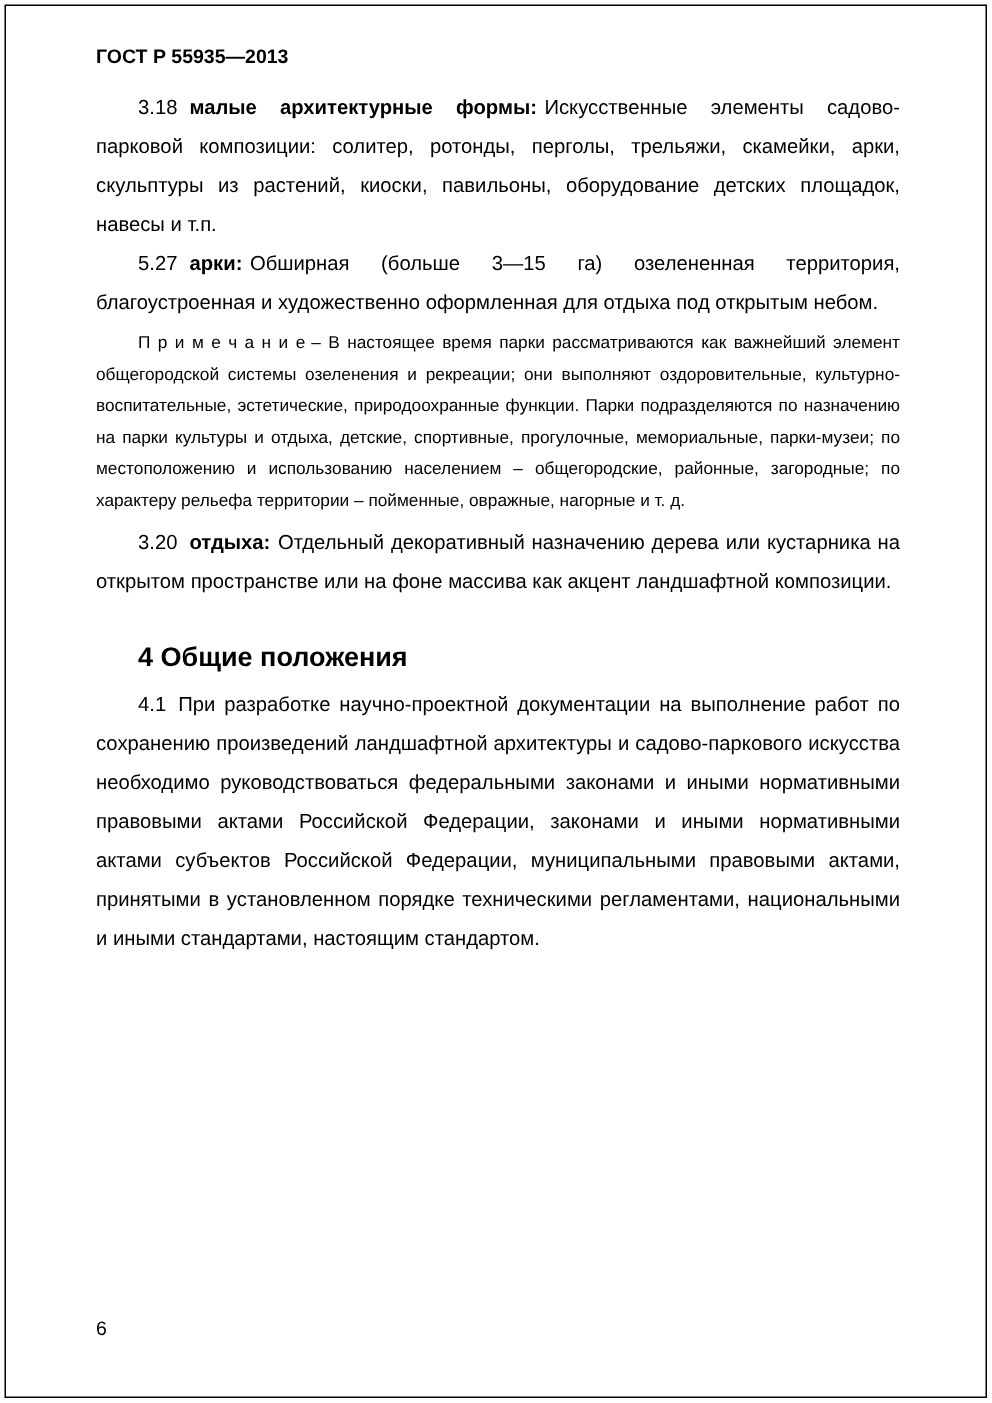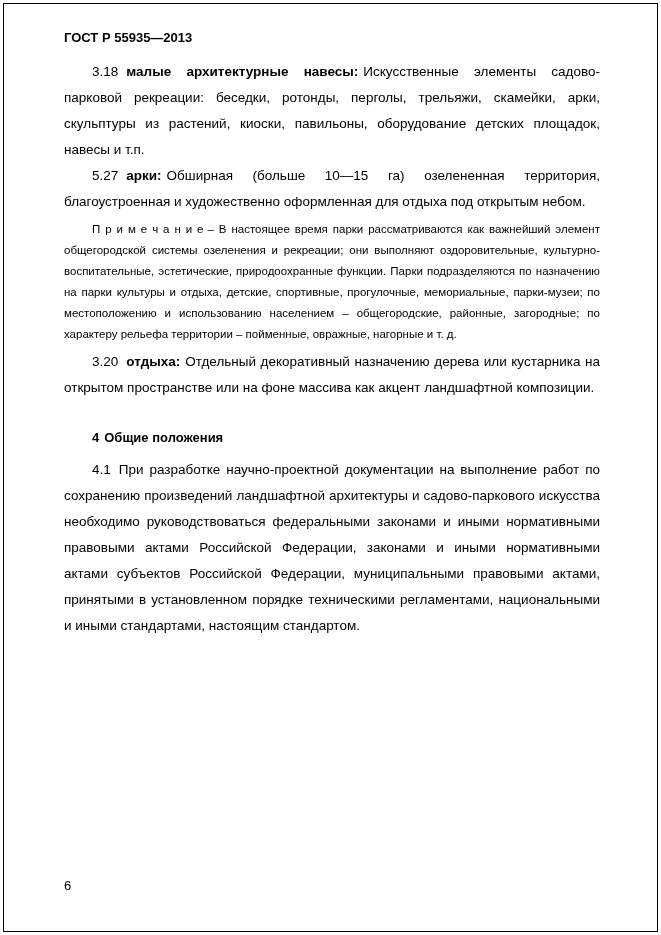--- a/index.html
+++ b/index.html
@@ -46,21 +46,21 @@
     margin: 4px 0;
     font-size: 11.5px;
     line-height: 21px;
     text-align: justify;
     text-indent: 28px;
   }
   .note-label {
     margin-right: 4px;
   }
   h2.section-heading {
-    font-size: 13px;
+    font-size: 18px;
     font-weight: bold;
     line-height: 26px;
     margin: 24px 0 6px 0;
     text-indent: 28px;
   }
   .heading-num {
     margin-right: 5px;
   }
   p.justify-last {
     text-align-last: justify;
@@ -74,23 +74,23 @@
 </style>
 </head>
 <body>
 
 <div class="sheet">
 
   <div class="doc-header">ГОСТ Р 55935—2013</div>
 
   <div class="body-text">
 
-    <p class="para"><span class="pnum">3.18</span><span class="term">малые архитектурные навесы:</span><span>Искусственные элементы садово-парковой рекреации: беседки, ротонды, перголы, трельяжи, скамейки, арки, скульптуры из растений, киоски, павильоны, оборудование детских площадок, навесы и т.п.</span></p>
+    <p class="para"><span class="pnum">3.18</span><span class="term">малые архитектурные формы:</span><span>Искусственные элементы садово-парковой композиции: солитер, ротонды, перголы, трельяжи, скамейки, арки, скульптуры из растений, киоски, павильоны, оборудование детских площадок, навесы и т.п.</span></p>
 
-    <p class="para"><span class="pnum">5.27</span><span class="term">арки:</span><span>Обширная (больше 10—15 га) озелененная территория, благоустроенная и художественно оформленная для отдыха под открытым небом.</span></p>
+    <p class="para"><span class="pnum">5.27</span><span class="term">арки:</span><span>Обширная (больше 3—15 га) озелененная территория, благоустроенная и художественно оформленная для отдыха под открытым небом.</span></p>
 
     <p class="note"><span class="note-label">П р и м е ч а н и е</span><span>– В настоящее время парки рассматриваются как важнейший элемент общегородской системы озеленения и рекреации; они выполняют оздоровительные, культурно-воспитательные, эстетические, природоохранные функции. Парки подразделяются по назначению на парки культуры и отдыха, детские, спортивные, прогулочные, мемориальные, парки-музеи; по местоположению и использованию населением – общегородские, районные, загородные; по характеру рельефа территории – пойменные, овражные, нагорные и т. д.</span></p>
 
     <p class="para"><span class="pnum">3.20</span><span class="term">отдыха:</span><span>Отдельный декоративный назначению дерева или кустарника на открытом пространстве или на фоне массива как акцент ландшафтной композиции.</span></p>
 
 
     <h2 class="section-heading"><span class="heading-num">4</span><span>Общие положения</span></h2>
 
     <p class="para"><span class="pnum">4.1</span><span>При разработке научно-проектной документации на выполнение работ по сохранению произведений ландшафтной архитектуры и садово-паркового искусства необходимо руководствоваться федеральными законами и иными нормативными правовыми актами Российской Федерации, законами и иными нормативными актами субъектов Российской Федерации, муниципальными правовыми актами, принятыми в установленном порядке техническими регламентами, национальными и иными стандартами, настоящим стандартом.</span></p>
 

